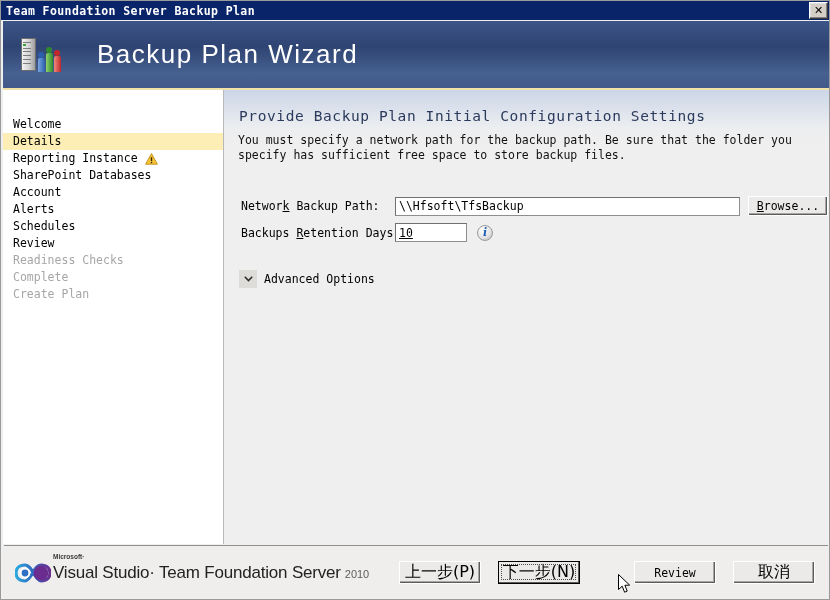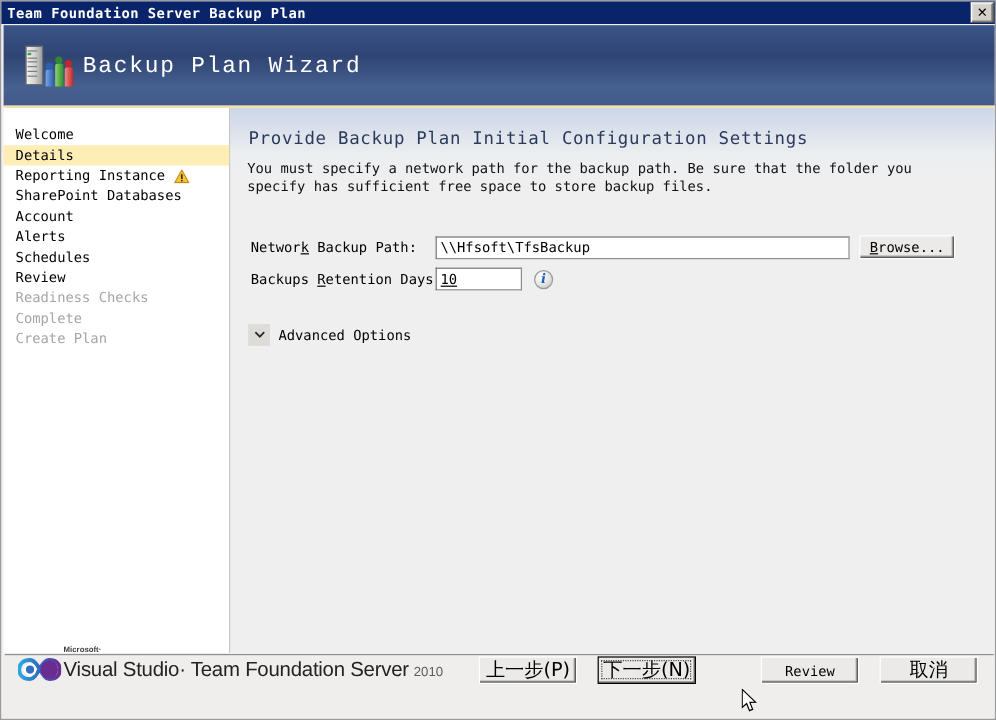--- a/index.html
+++ b/index.html
@@ -62,24 +62,25 @@
     overflow: hidden;
   }
   .banner-icon {
     position: relative;
     width: 40px; height: 38px;
     margin-left: 16px; margin-right: 10px;
     flex: 0 0 auto;
   }
   .banner-title {
     color: #ffffff;
-    font-family: Liberation Mono, monospace;
-    font-size: 19px;
+    font-family: Liberation Sans, sans-serif;
+    font-size: 26px;
     letter-spacing: 1.5px;
     white-space: nowrap;
+    margin-left: 28px;
   }
 
   
   .srv-body {
     position: absolute; left: 2px; top: 2px;
     width: 15px; height: 33px;
     background: linear-gradient(to right,#f3f3f3 0%, #d2d2d2 55%, #9d9d9d 100%);
     border: 1px solid #6d6d6d;
     box-sizing: border-box;
   }
@@ -106,25 +107,25 @@
   .head-green { left: 27px; bottom: 21px; background: #2f8a2f; }
   .head-red   { left: 35px; bottom: 18px; background: #c0282a; }
 
   
   .body-area {
     position: absolute; left: 2px; top: 89px;
     width: 826px; height: 454px;
     display: flex;
   }
   .sidebar {
-    width: 189px; height: 100%;
+    width: 221px; height: 100%;
     background: #ffffff;
     border-right: 1px solid #b9b9b9;
     box-sizing: border-box;
-    padding-top: 14px;
+    padding-top: 26px;
     flex: 0 0 auto;
   }
   .nav-item {
     height: 17px;
     line-height: 17px;
     padding-left: 10px;
     font-family: "DejaVu Sans Mono", monospace;
     font-size: 11.5px;
     color: #000000;
     white-space: nowrap;
@@ -243,21 +244,21 @@
   
   .footer-sep {
     position: absolute; left: 3px; top: 544px;
     width: 824px; height: 1px;
     background: #8f8f8f;
   }
   .footer {
     position: absolute; left: 2px; top: 546px;
     width: 826px; height: 51px;
     background: #efeeec;
-    display: flex; align-items: flex-start;
+    display: flex; align-items: center;
   }
   .vs-logo {
     margin-left: 12px;
     display: flex; align-items: center;
     flex: 0 0 auto;
   }
   .vs-mark {
     position: relative;
     width: 36px; height: 22px;
     flex: 0 0 auto;

